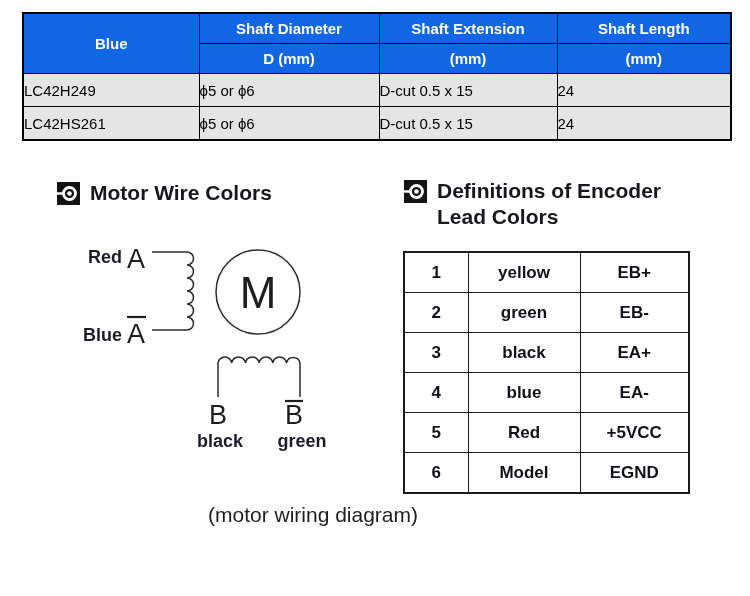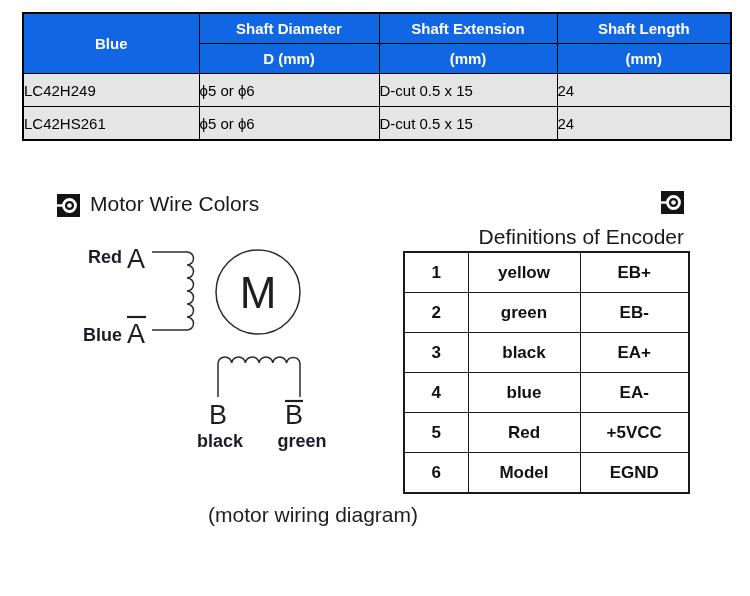--- a/index.html
+++ b/index.html
@@ -7,25 +7,25 @@
   .page{position:relative;width:750px;height:596px;background:#fff;overflow:hidden;}
 
   
   .spec-wrap{position:absolute;left:22px;top:12px;}
   table.spec{border-collapse:collapse;table-layout:fixed;width:708px;border:2px solid #000;}
   table.spec th,table.spec td{border:1px solid #000;padding:0;vertical-align:middle;}
   table.spec th{background:#1166e3;color:#fff;font-weight:700;font-size:15px;height:29px;}
   table.spec td{font-size:15px;height:32px;background:#e5e5e5;}
 
   
-  .section-head{position:absolute;display:flex;align-items:flex-end;gap:10px;
-    color:#17171d;font-size:21px;font-weight:400;line-height:26px;margin-top:11px;}
+  .section-head{position:absolute;display:flex;align-items:flex-start;gap:10px;
+    color:#17171d;font-size:21px;font-weight:700;line-height:26px;}
   .section-head .bullet{flex:0 0 auto;margin-top:2px;}
   #head-left{left:57px;top:180px;}
-  #head-right{left:404px;top:178px;width:280px;flex-direction:column;}
+  #head-right{left:404px;top:178px;width:280px;}
 
   
   .diagram{position:absolute;left:80px;top:238px;}
   .diagram .wire{font-size:18px;font-weight:600;fill:#1c1c28;font-family:"Liberation Sans",sans-serif;}
   .diagram .phase{font-size:27px;font-weight:400;fill:#1e1e1e;font-family:"Liberation Sans",sans-serif;}
   .diagram .motor-m{font-size:44px;font-weight:400;fill:#1e1e1e;font-family:"Liberation Sans",sans-serif;}
   .diagram .ln{stroke:#2b2b2b;stroke-width:1.5;fill:none;}
   .diagram .bar{stroke:#1e1e1e;stroke-width:2.2;}
 
   

